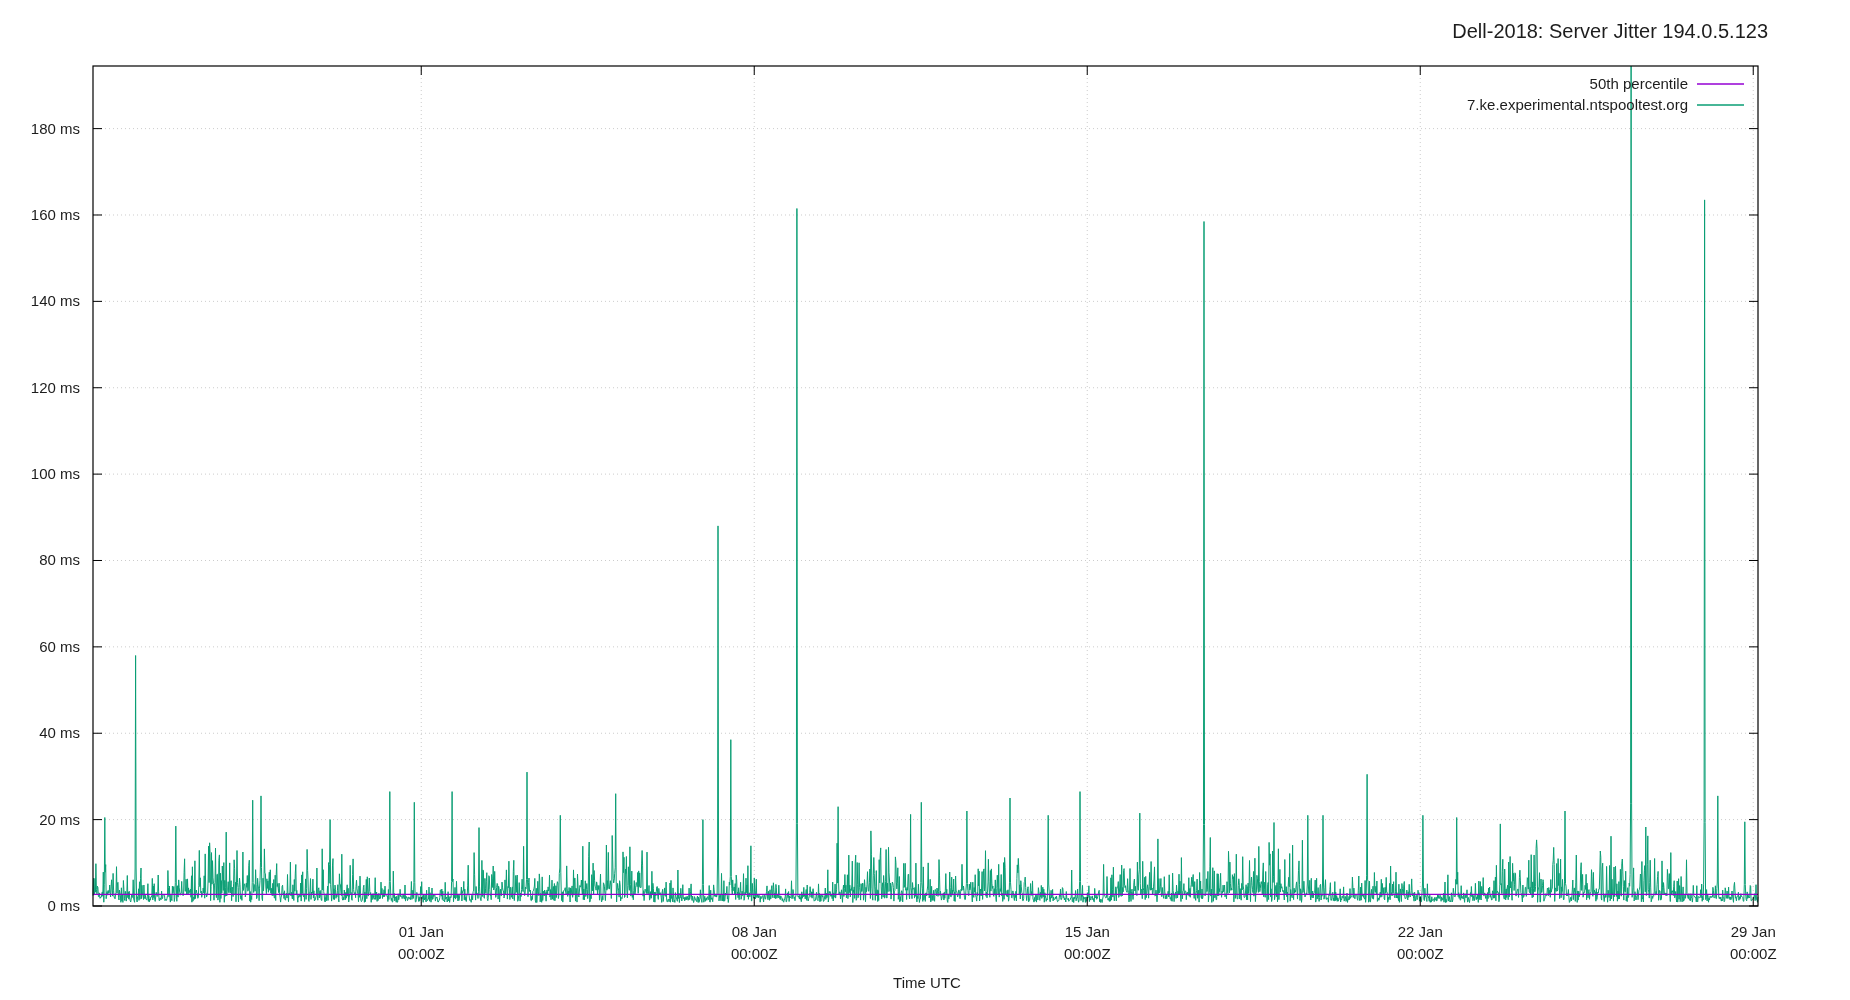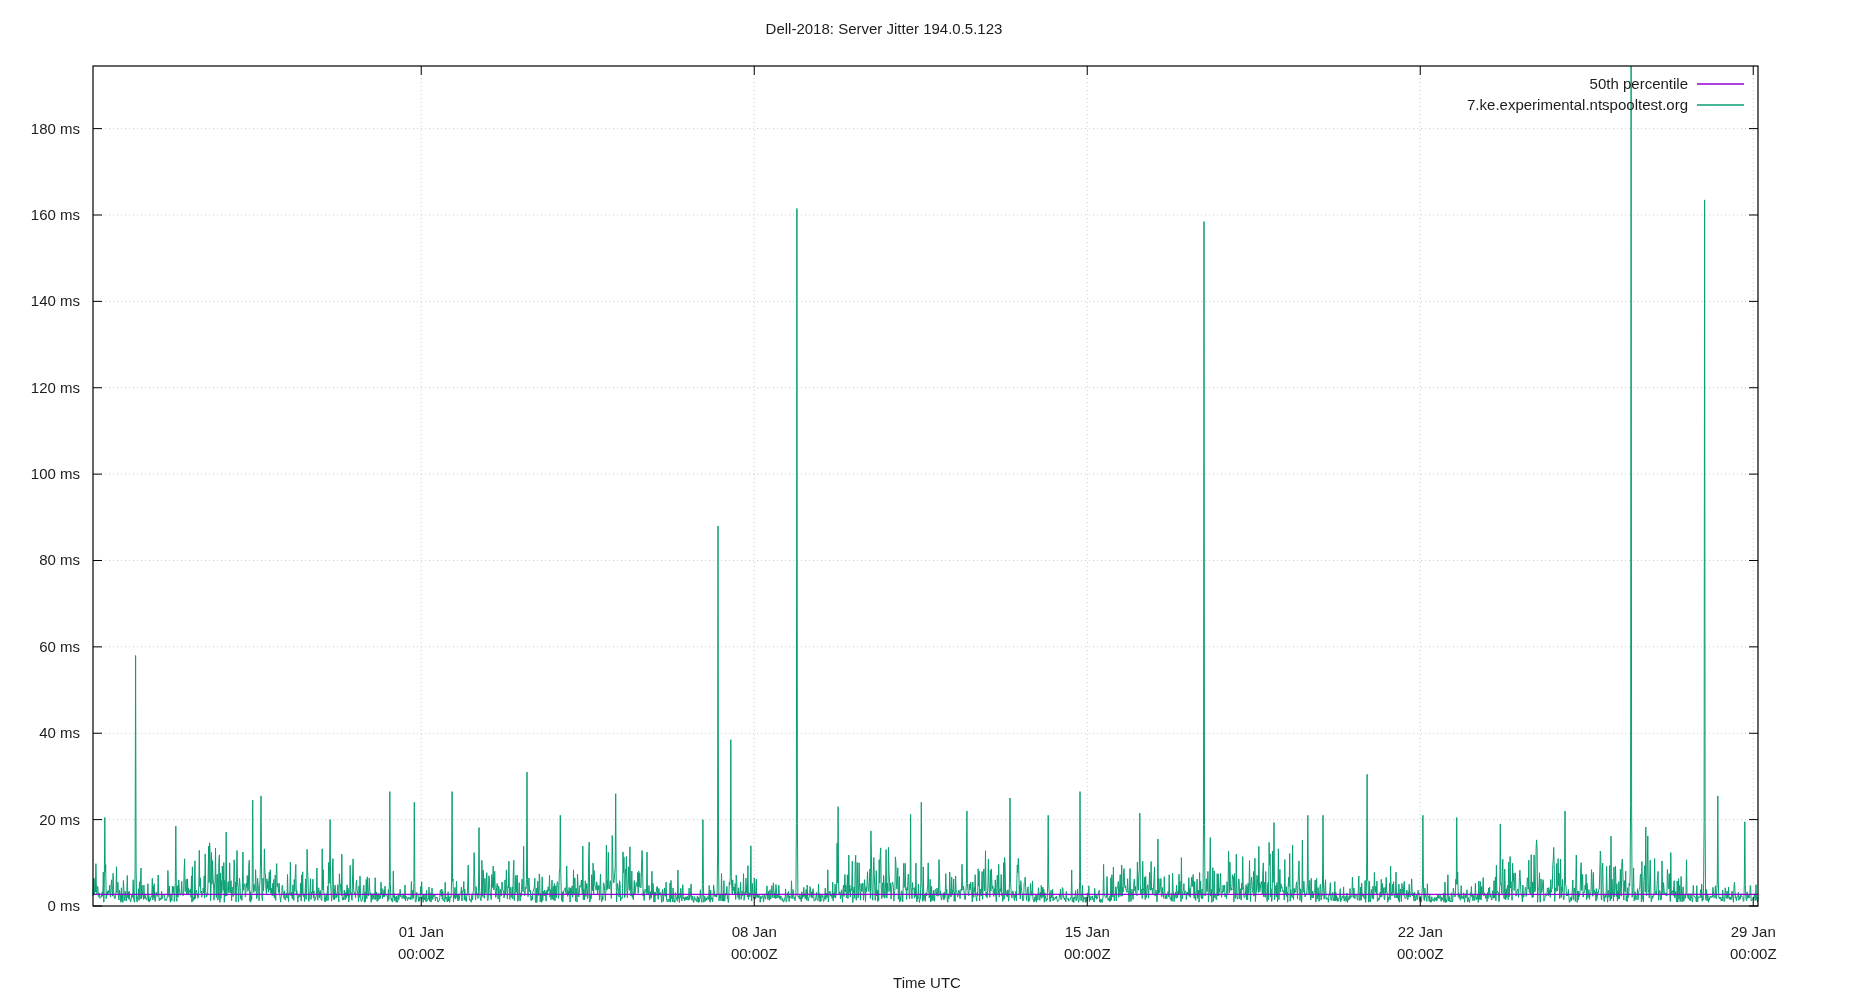--- a/index.html
+++ b/index.html
@@ -1,19 +1,19 @@
 <!DOCTYPE html>
 <html><head>
 <meta charset="utf-8">
 <style>
   html,body{margin:0;padding:0;background:#ffffff;}
   body{width:1850px;height:1000px;position:relative;overflow:hidden;
        font-family:"Liberation Sans",sans-serif;color:#1d1d1d;}
-  .chart-title{position:absolute;top:20px;left:0;width:1768px;text-align:center;
-       font-size:15px;color:#1d1d1d;}
+  .chart-title{position:absolute;top:20px;left:0;width:1768px;text-align:right;
+       font-size:20px;color:#1d1d1d;}
   .x-axis-title{position:absolute;top:974px;left:0;width:1854px;text-align:center;
        font-size:15px;color:#1d1d1d;}
   svg{position:absolute;top:0;left:0;}
   svg text{font-family:"Liberation Sans",sans-serif;font-size:15px;fill:#1d1d1d;}
 </style>
 </head>
 <body>
 
 <div class="chart-title">Dell-2018: Server Jitter 194.0.5.123</div>
 

